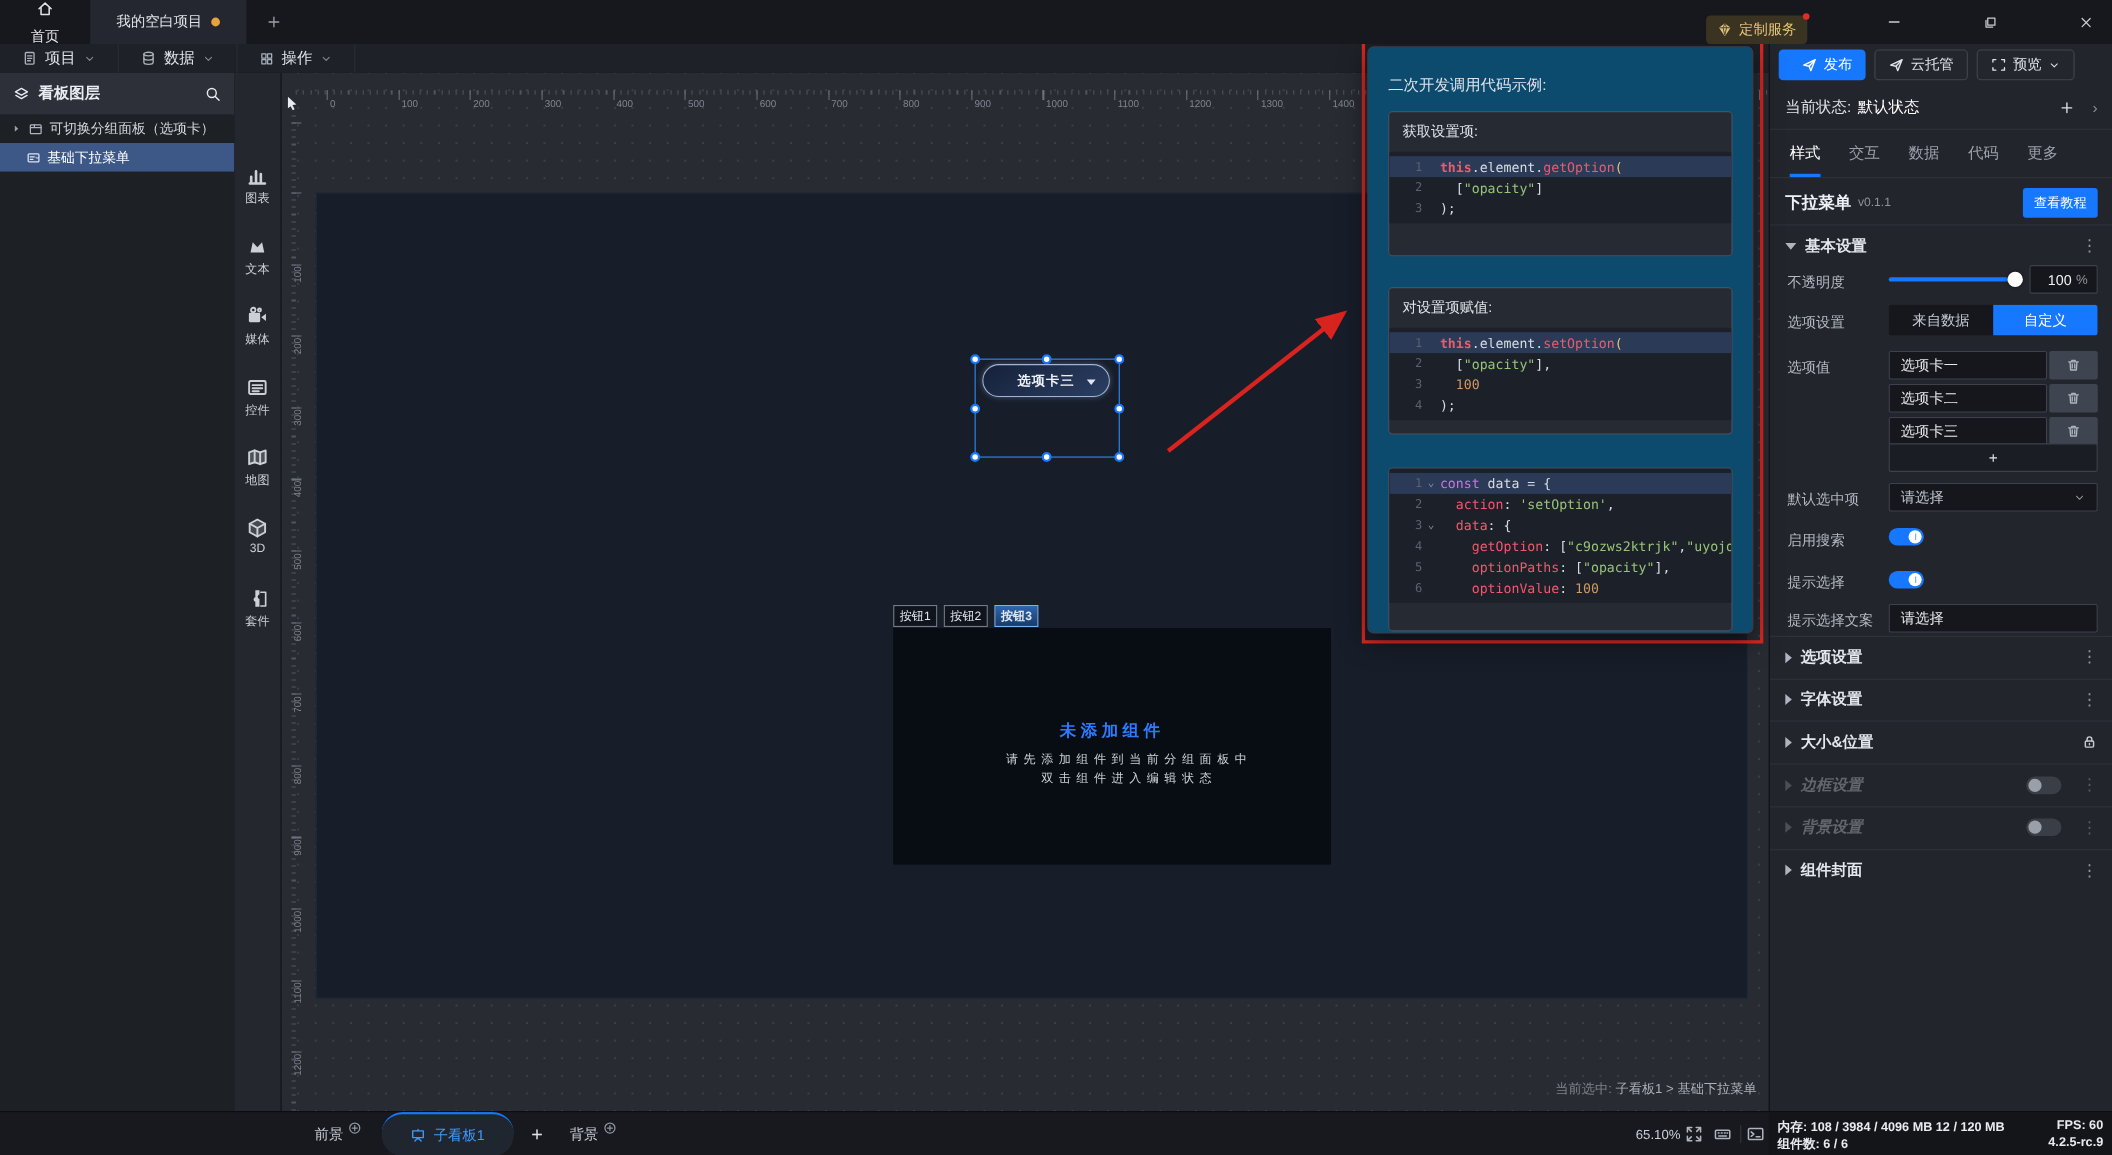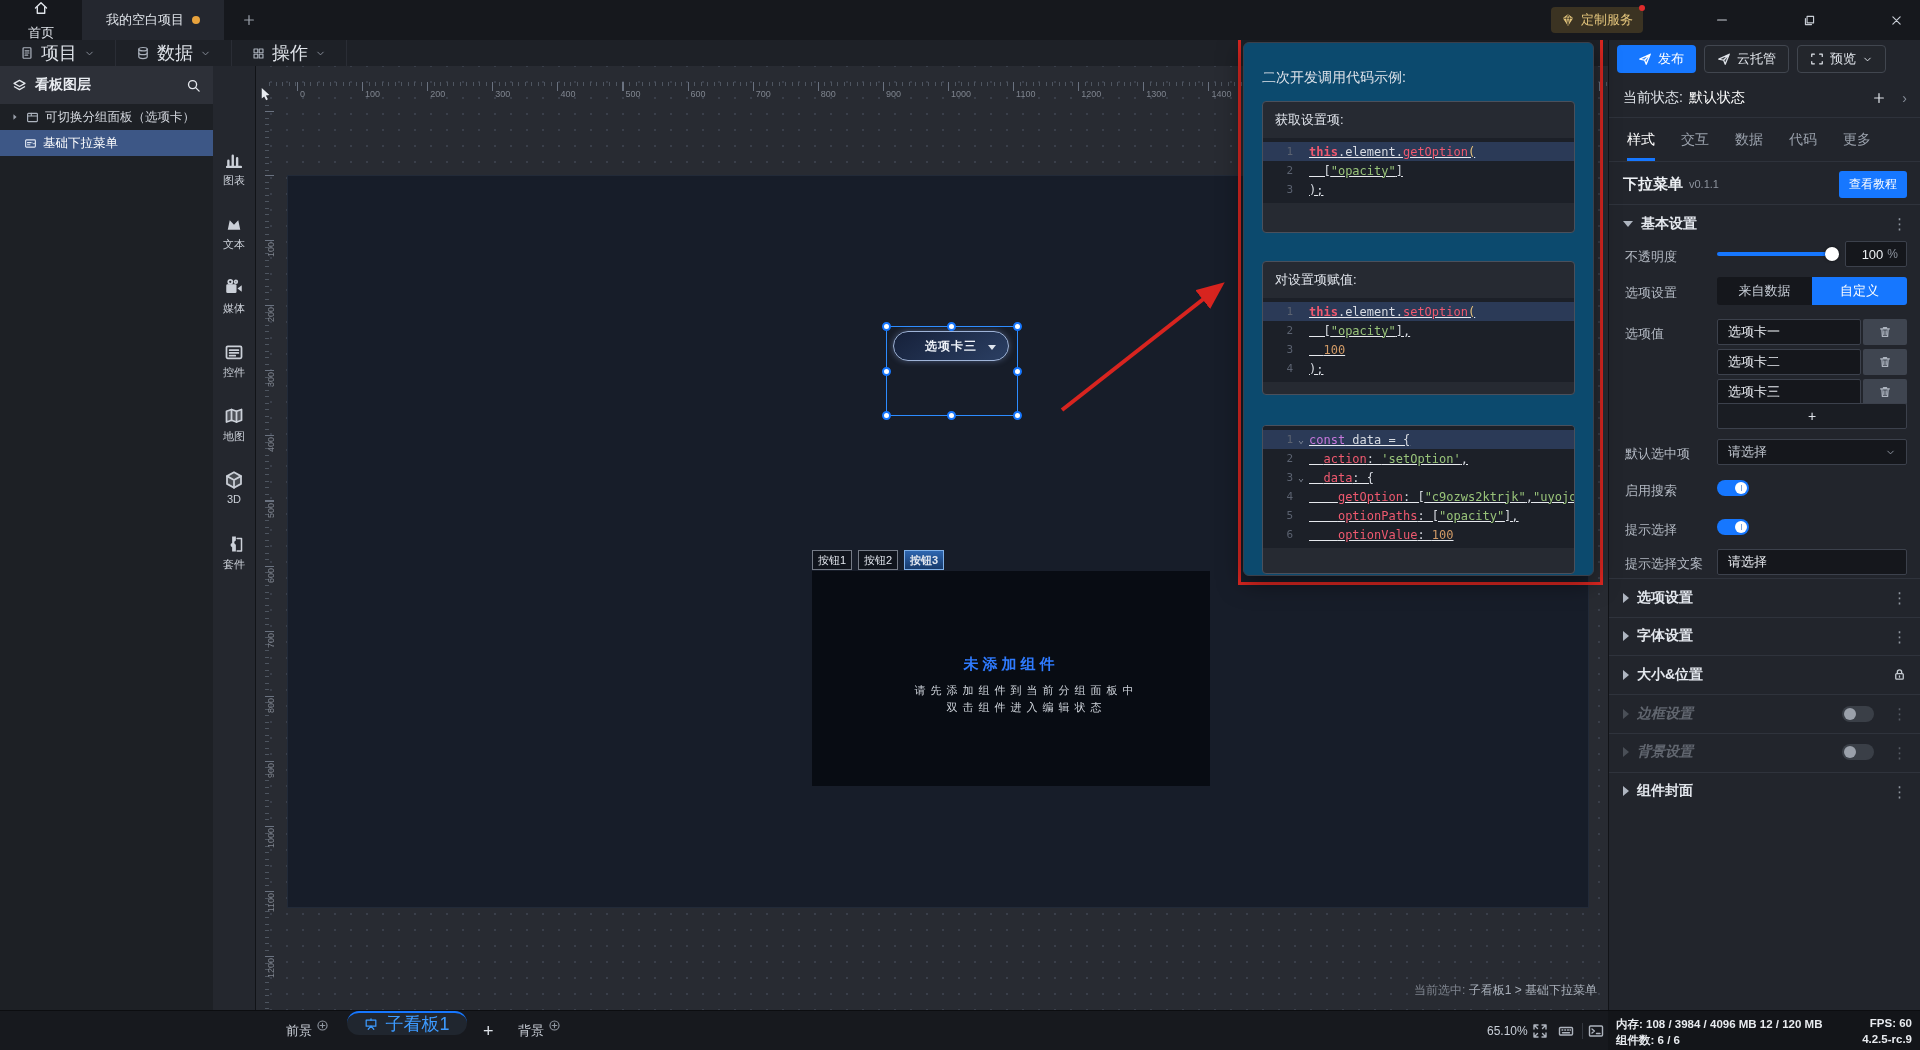--- a/index.html
+++ b/index.html
@@ -7,29 +7,29 @@
        font-family:"Liberation Sans",sans-serif;color:#e6e9ee;font-size:13px;}
   svg{display:block;}
 
   
   .titlebar{position:absolute;left:0;top:0;width:1920px;height:40px;background:#16181d;display:flex;align-items:stretch;z-index:40;}
   .tt-tab{display:flex;align-items:center;gap:8px;padding:0 24px;font-size:13px;color:#dfe3e9;cursor:default;}
   .tt-tab.home{padding:0 28px;flex-direction:column;}
   .tt-tab.active{background:#24272f;}
   .tt-dot{width:8px;height:8px;border-radius:50%;background:#e8a33d;}
   .tt-new{display:flex;align-items:center;padding:0 18px;color:#9aa0aa;}
-  .tb-right{margin-left:auto;display:flex;align-items:center;gap:39px;}
+  .tb-right{margin-left:auto;display:flex;align-items:flex-end;gap:39px;}
   .cs-badge{display:flex;align-items:center;gap:6px;background:#3b3322;color:#e3c57c;font-size:13px;
             padding:4px 10px;border-radius:4px;position:relative;margin-right:16px;}
   .cs-badge .rd{position:absolute;top:-2px;right:-2px;width:6px;height:6px;border-radius:50%;background:#e02c2c;}
   .win-btn{width:48px;height:40px;display:flex;align-items:center;justify-content:center;color:#c9ced6;}
 
   
   .menubar{position:absolute;left:0;top:40px;width:1608px;height:26px;background:#1e2127;display:flex;z-index:5;}
-  .mi{display:flex;align-items:center;gap:7px;padding:0 20px;font-size:18px;color:#dfe3e9;border-right:1px solid #2a2d35;}
+  .mi{display:flex;align-items:center;gap:7px;padding:0 20px;font-size:14px;color:#dfe3e9;border-right:1px solid #2a2d35;}
   .mi .ic{color:#aab1bc;} .mi .cd{color:#868d98;}
 
   
   .layers{position:absolute;left:0;top:66px;width:213px;height:944px;background:#1d2025;border-right:1px solid #111317;z-index:4;}
   .lp-head{height:38px;display:flex;align-items:center;gap:8px;padding:0 12px;background:#2d3038;}
   .lp-title{font-size:14px;font-weight:bold;color:#e9ecf1;flex:1;}
   .tree-row{height:26px;display:flex;align-items:center;gap:6px;padding:0 8px;font-size:12.5px;color:#d4d8df;white-space:nowrap;}
   .tree-row.sel{background:#3d5786;color:#ffffff;}
   .tree-row .car{width:10px;color:#9aa0ab;display:flex;}
   .tree-row .ti{color:#aeb5c0;display:flex;}
@@ -88,21 +88,21 @@
   .pp-title{position:absolute;left:18px;top:26px;font-size:14px;color:#dfe3ea;}
   .code-block{position:absolute;left:18px;width:313px;border:1px solid #4a505c;border-radius:4px;background:#262a32;
               overflow:hidden;box-sizing:border-box;}
   .cb-head{padding:9px 12px;font-size:13px;color:#dfe3ea;}
   .cb-body{background:#1c2028;padding:4px 0;position:relative;}
   .cb-row{display:flex;align-items:center;height:19px;white-space:pre;
           font-family:"DejaVu Sans Mono",monospace;font-size:12px;}
   .cb-row.hl{background:#2b3a57;}
   .cb-num{width:30px;text-align:right;color:#5b6270;font-size:11px;flex:0 0 auto;}
   .cb-fold{width:16px;text-align:center;color:#8b93a1;font-size:10px;flex:0 0 auto;}
-  .cb-code{flex:1;overflow:hidden;text-decoration:underline;}
+  .cb-code{flex:1;overflow:hidden;}
   .tk-red{color:#ef596f;} .tk-red-b{color:#ef596f;font-weight:bold;} .tk-wh{color:#d7dbe2;}
   .tk-yl{color:#e5c07b;} .tk-gr{color:#98c379;} .tk-or{color:#d19a66;} .tk-pu{color:#c678dd;}
 
   
   .inspector{position:absolute;left:1608px;top:40px;width:312px;height:970px;background:#22252c;border-left:1px solid #111317;z-index:10;}
   .insp-toolbar{position:absolute;left:0;top:0;width:312px;height:38px;display:flex;align-items:center;gap:8px;padding-left:8px;box-sizing:border-box;}
   .btn{display:flex;align-items:center;gap:6px;height:28px;padding:0 12px;border-radius:4px;font-size:13px;box-sizing:border-box;}
   .btn.blue{background:#1677ff;color:#fff;padding-left:21px;}
   .btn.ghost{background:#23262c;border:1px solid #41464f;color:#dfe3e9;}
   .insp-row-state{position:absolute;left:0;top:38px;width:312px;height:40px;border-bottom:1px solid #2e323b;
@@ -145,22 +145,22 @@
   .sw.off::after{content:"";position:absolute;left:2px;top:2px;width:12px;height:12px;border-radius:50%;background:#9aa0aa;}
   .sel-input{color:#c0c6cf;}
   .chev{position:absolute;right:10px;color:#8d939e;}
   .add-btn{position:absolute;left:108px;width:190px;height:26px;border:1px solid #3c414c;border-radius:2px;background:#1a1d23;
            display:flex;align-items:center;justify-content:center;color:#dfe3e9;font-size:14px;box-sizing:border-box;}
 
   
   .bottombar{position:absolute;left:0;top:1010px;width:1920px;height:40px;background:#17191e;border-top:1px solid #0c0d10;z-index:20;}
   .bb-item{position:absolute;top:0;height:40px;display:flex;align-items:center;gap:4px;color:#c7ccd4;font-size:13px;}
   .bb-plus-ic{color:#8f96a0;transform:translateY(-6px);}
-  .sheet-tab{position:absolute;left:347px;top:0;width:120px;height:24px;background:#20262f;border-top:2px solid #1677ff;
-             box-sizing:border-box;display:flex;align-items:center;justify-content:center;gap:7px;color:#3d9bff;font-size:18px;border-radius:19px;}
+  .sheet-tab{position:absolute;left:347px;top:0;width:120px;height:40px;background:#20262f;border-top:2px solid #1677ff;
+             box-sizing:border-box;display:flex;align-items:center;justify-content:center;gap:7px;color:#3d9bff;font-size:13px;border-radius:19px;}
   .bb-zoom{position:absolute;left:1487px;top:0;height:40px;display:flex;align-items:center;color:#c9cfd8;font-size:12px;}
   .bb-ic{position:absolute;top:10px;width:20px;height:20px;color:#aeb4be;display:flex;align-items:center;justify-content:center;}
   .bb-div{position:absolute;top:12px;width:1px;height:16px;background:#33373f;}
   .stats{position:absolute;left:1608px;top:0;width:312px;height:40px;background:#131519;font-size:11.5px;font-weight:bold;color:#e8ebef;}
   .stats .r1l{position:absolute;left:8px;top:6px;} .stats .r1r{position:absolute;right:8px;top:6px;}
   .stats .r2l{position:absolute;left:8px;top:22px;} .stats .r2r{position:absolute;right:8px;top:22px;}
 </style>
 </head>
 <body>
 

